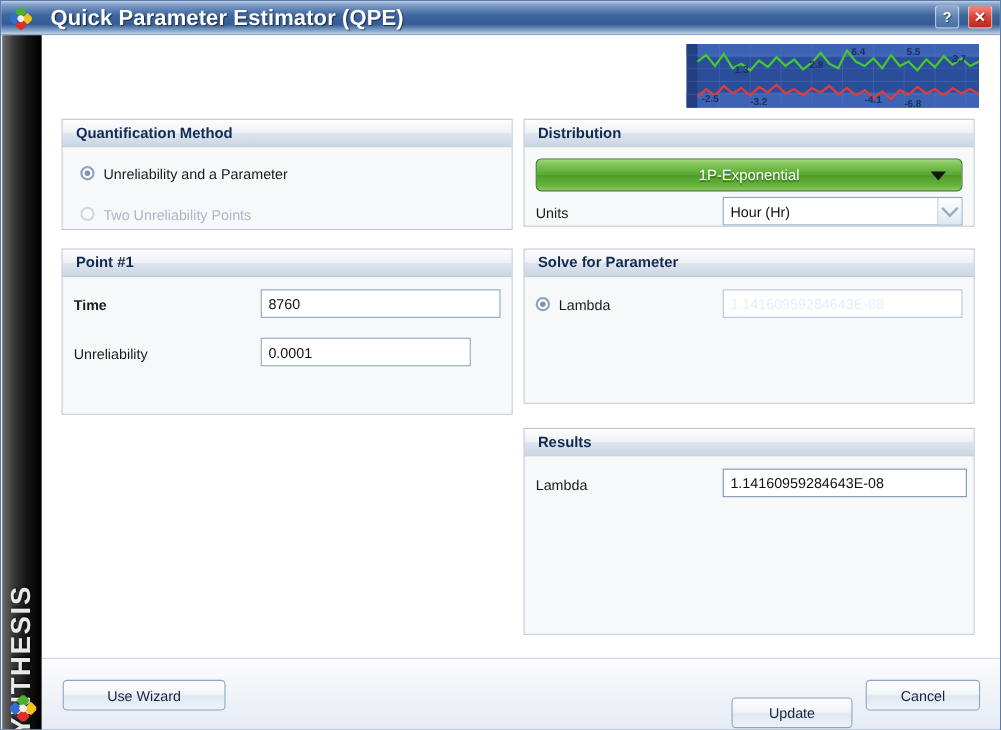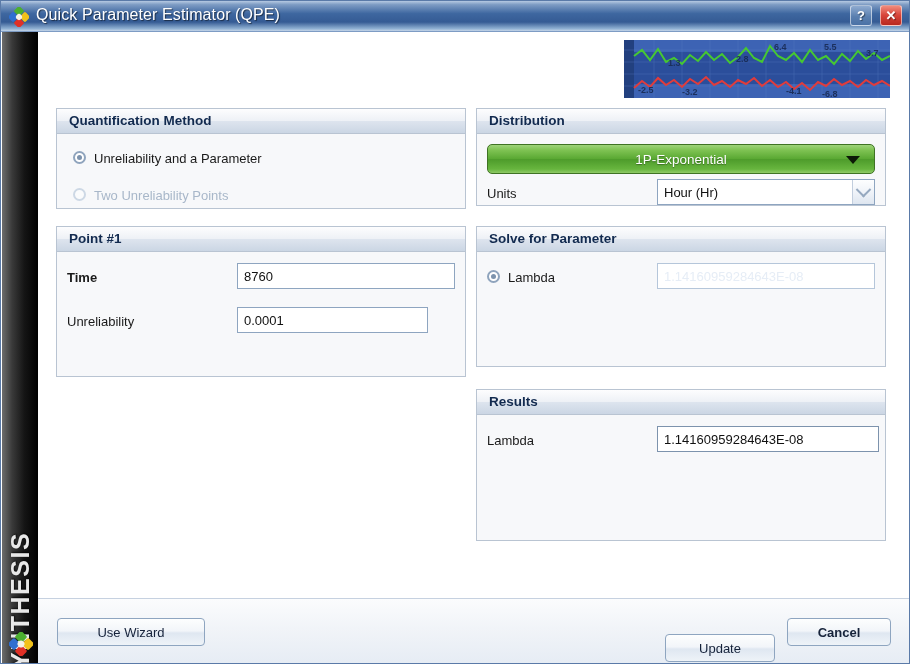--- a/index.html
+++ b/index.html
@@ -33,24 +33,24 @@
     border-bottom: 1px solid #7e9cc4;
     box-sizing: border-box;
   }
   .titlebar-logo {
     position: absolute;
     left: 8px; top: 6px;
     width: 20px; height: 20px;
   }
   .title-text {
     position: absolute;
-    left: 35px;
+    left: 45px;
     top: 5px;
-    font-size: 16px;
-    font-weight: normal;
+    font-size: 20px;
+    font-weight: bold;
     color: #ffffff;
     text-shadow: 1px 1px 1px rgba(0,0,0,0.55);
     letter-spacing: 0.1px;
     white-space: nowrap;
   }
   .win-btn {
     position: absolute;
     top: 4px;
     width: 22px;
     height: 21px;
@@ -454,33 +454,33 @@
         <div class="radio-row" style="left:10px; top:18px;">
           <span class="radio checked"></span>
           <span class="radio-label">Lambda</span>
         </div>
         <div class="textbox ghost" style="left:180px; top:11px; width:218px; height:26px;">
           <span>1.14160959284643E-08</span>
         </div>
       </div>
     </div>
 
-    <div class="group" style="left:438px; top:357px; width:410px; height:152px;">
+    <div class="group" style="left:438px; top:357px; width:410px; height:188px;">
       <div class="group-header">
         <div class="group-header-title">Results</div>
       </div>
       <div class="group-body">
         <div class="lbl" style="left:10px; top:18px;">Lambda</div>
         <div class="textbox result" style="left:180px; top:11px; width:222px; height:26px;">
           <span>1.14160959284643E-08</span>
         </div>
       </div>
     </div>
 
     <div class="sep"></div>
     <div class="bottombar">
       <div class="btn" style="left:19px; top:19px; width:148px;">Use Wizard</div>
       <div class="btn" style="left:627px; top:19px; width:110px;margin-top:16px;">Update</div>
-      <div class="btn" style="left:749px; top:19px; width:104px;font-weight:bold;">Cancel</div>
+      <div class="btn" style="left:749px; top:19px; width:104px;">Cancel</div>
     </div>
 
   </div>
 </div>
 
 </body></html>

